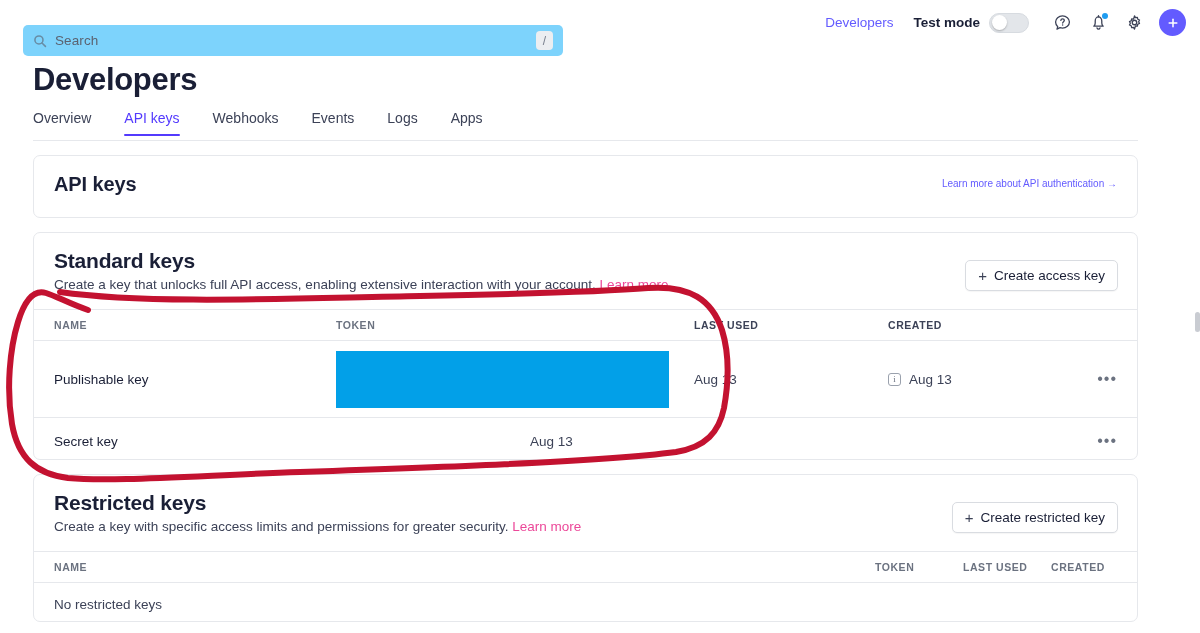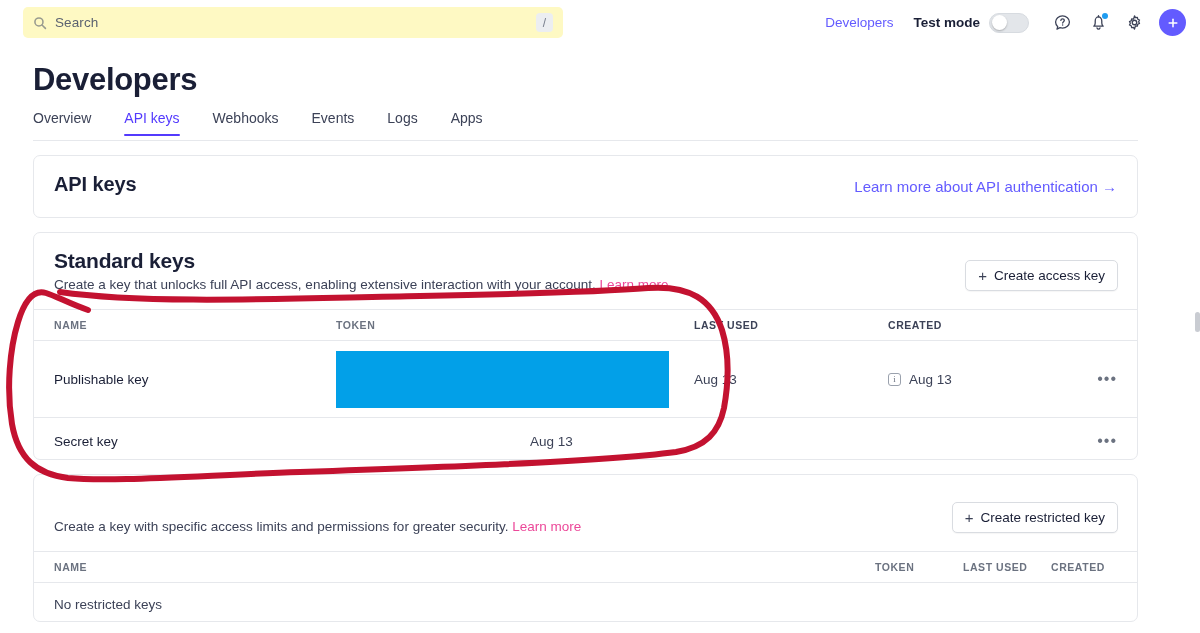--- a/index.html
+++ b/index.html
@@ -15,23 +15,23 @@
   #root { position: relative; width: 1200px; height: 633px; background:#fff; }
 
   
   .topbar {
     position: absolute; top: 0; left: 0;
     width: 1200px; height: 45px;
     display: flex; align-items: center;
     background: #ffffff;
   }
   .search-wrap {
-    position: absolute; left: 23px; top: 7px;
+    position: absolute; left: 23px; top: 25px;
     width: 540px; height: 31px;
-    background: #fef9c3;
+    background: #7dd3fc;
     border-radius: 5px;
     display: flex; align-items: center;
     padding: 0 10px;
     justify-content: flex-end;
   }
   .search-icon { width: 14px; height: 14px; flex: none; margin-right: 8px; opacity: .62; }
   .search-text {
     font-size: 13.5px; color: #5b6270; letter-spacing:.1px;
     flex: 1;
   }
@@ -111,21 +111,21 @@
   .card.hdr     { top: 155px;  height: 63px; }
   .card.standard{ top: 232px;  height: 228px; }
   .card.restrict{ top: 474px;  height: 148px; }
 
   .card-h1 {
     position: absolute; left: 20px; top: 17px;
     font-size: 20px; font-weight: 700; color: #1a1f36; letter-spacing: -.1px;
   }
   .card-link {
     position: absolute; right: 20px; top: 22px;
-    font-size: 15px; color: #635bff; cursor: pointer; white-space: nowrap; padding-left: 36px;
+    font-size: 10px; color: #635bff; cursor: pointer; white-space: nowrap; padding-left: 36px;
   }
 
   .sec-title {
     position: absolute; left: 20px; top: 16px;
     font-size: 21px; font-weight: 700; color: #1a1f36; letter-spacing: -.2px;
   }
   .sec-desc {
     position: absolute; left: 20px; top: 44px;
     font-size: 13.5px; color: #3c4257;
   }
@@ -324,20 +324,21 @@
         <span class="cell-used"></span>
         <span class="cell-made">
           <span>Aug 13</span>
         </span>
         <span class="cell-dots">•••</span>
       </div>
     </div>
   </div>
 
   <div class="card restrict">
+    <div class="sec-title">Restricted keys</div>
     <div class="sec-desc">
       <span>Create a key with specific access limits and permissions for greater security.</span>
       <a>Learn more</a>
     </div>
     <div class="sec-btn">
       <span class="pl">+</span>
       <span>Create restricted key</span>
     </div>
 
     <div class="tbl" style="top:76px;">

